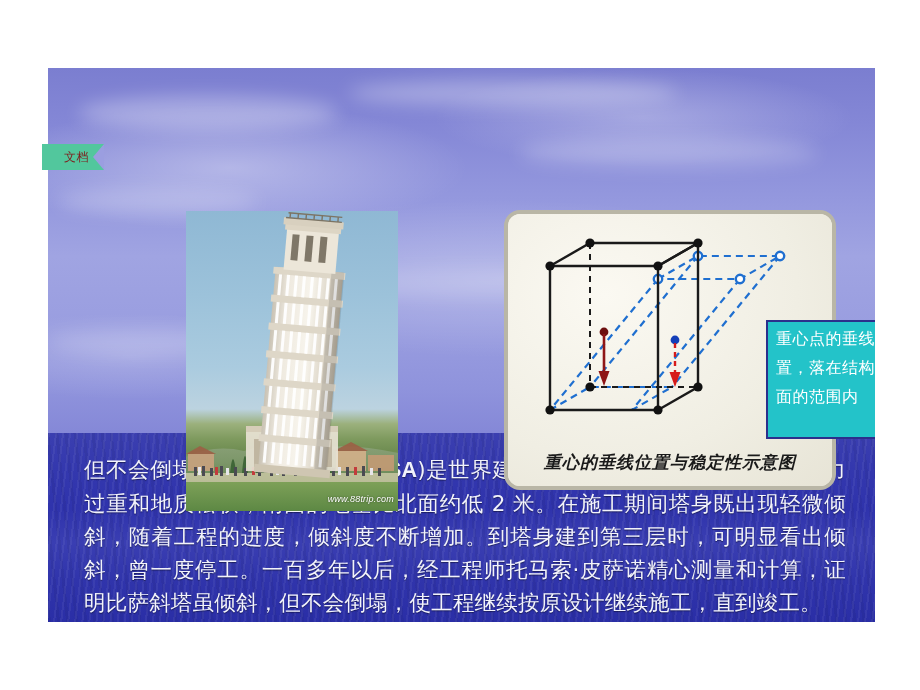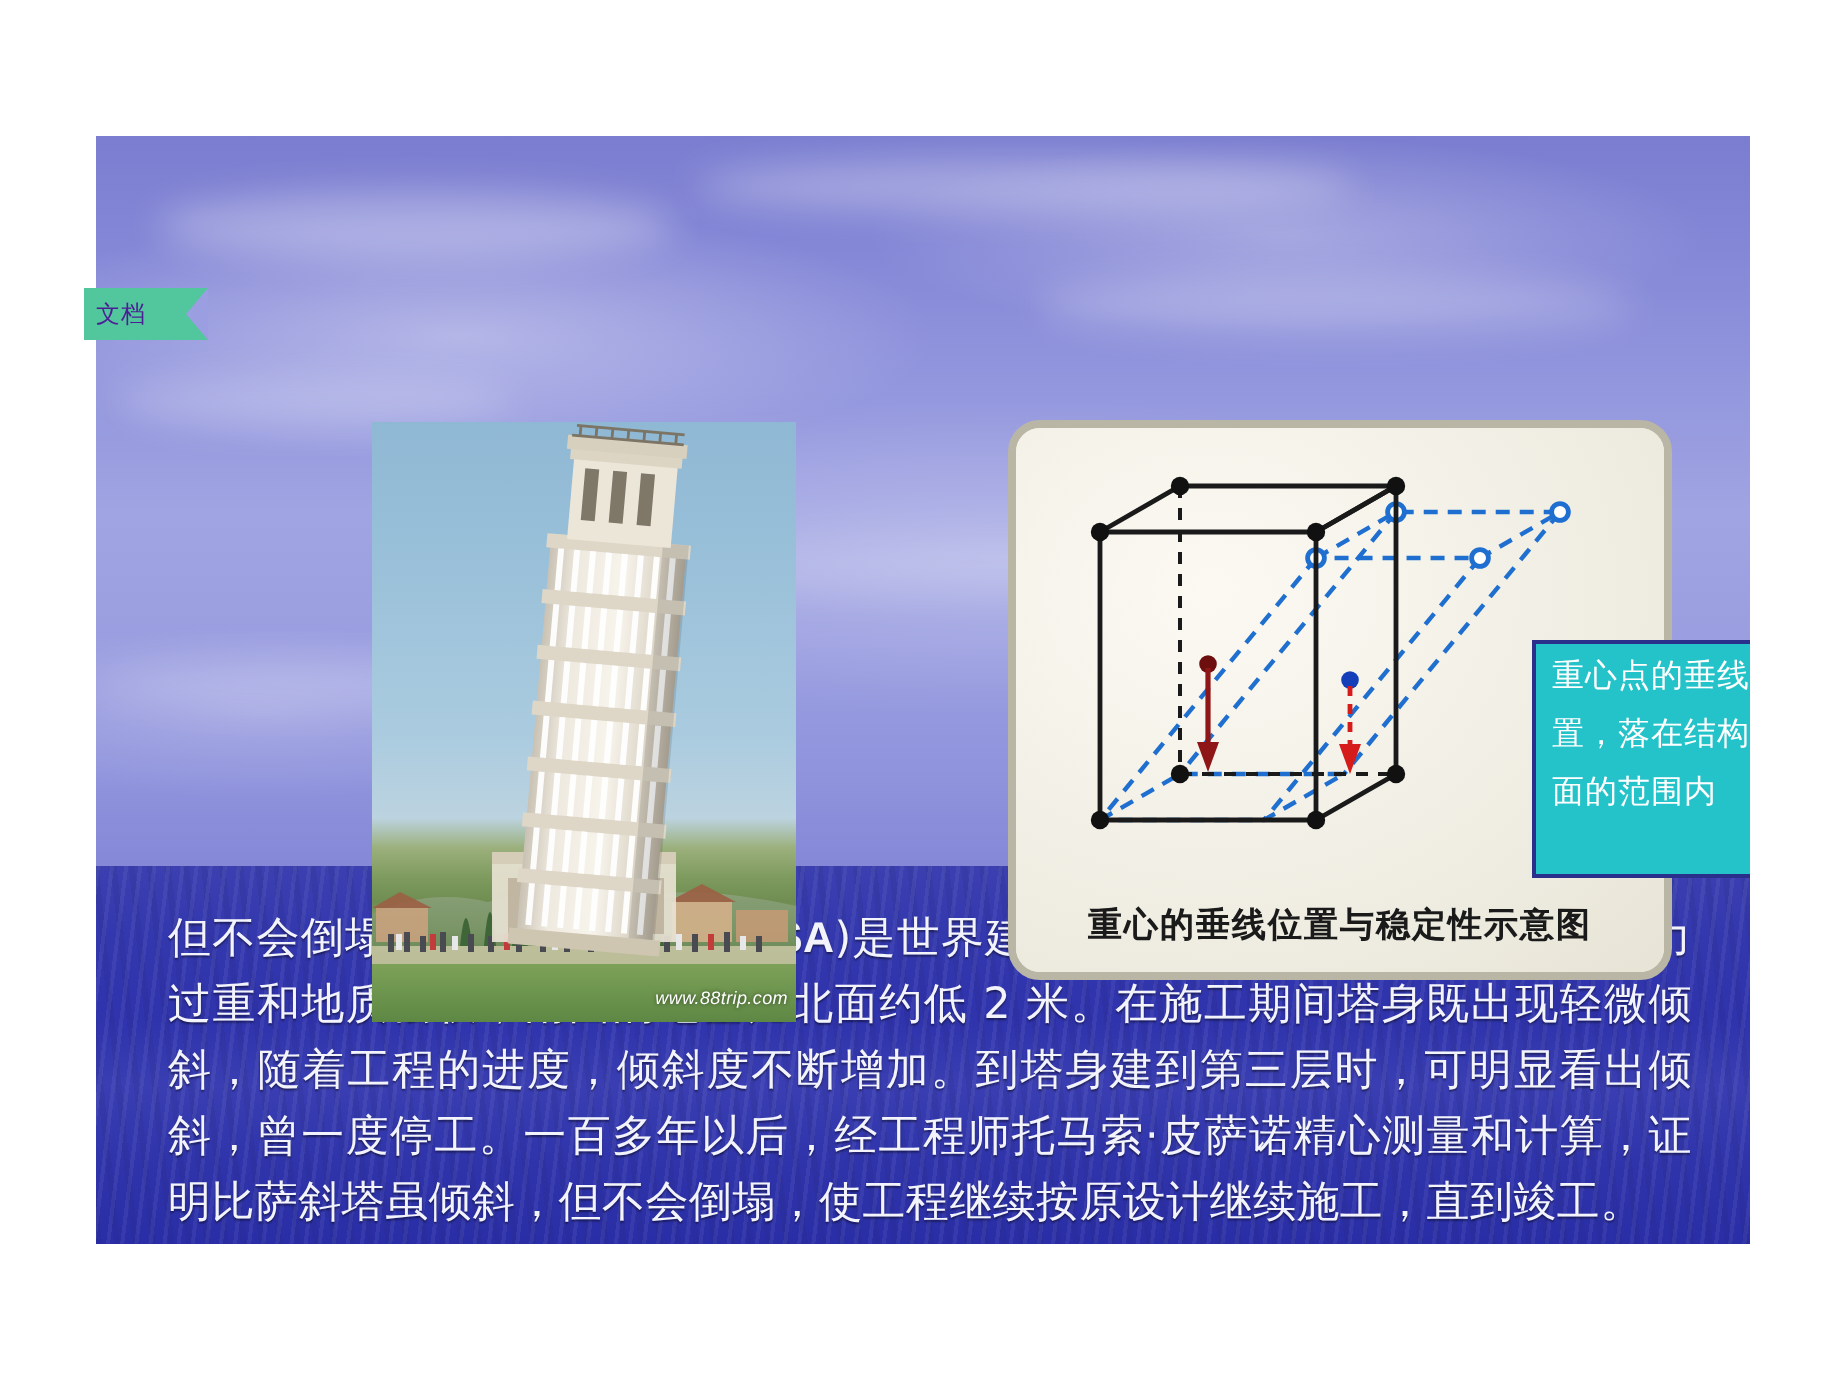--- a/index.html
+++ b/index.html
@@ -44,25 +44,25 @@
     border-radius: 50%;
     pointer-events: none;
   }
 
   
   #tag {
     position: absolute;
     left: 42px; top: 144px;
     width: 62px; height: 26px;
     background: #52c79d;
-    color: #4c1d95;
+    color: #7f1d1d;
     font-size: 12px;
     line-height: 26px;
     text-align: left;
-    padding-left: 6px;
+    padding-left: 22px;
     letter-spacing: .5px;
     z-index: 6;
   }
   #tag::after {
     content: "";
     position: absolute;
     right: 0; top: 0;
     border-top: 13px solid transparent;
     border-bottom: 13px solid transparent;
     border-right: 11px solid #9b9ee0;
@@ -111,20 +111,21 @@
   }
   #diagram-caption {
     position: absolute;
     left: 0; right: 0; bottom: 12px;
     text-align: center;
     font-size: 17px;
     font-weight: bold;
     color: #1a1a1a;
     letter-spacing: 1px;
     font-family: "DejaVu Serif", "Liberation Serif", serif;
+    font-style: italic;
   }
 
   
   #callout {
     position: absolute;
     left: 718px; top: 252px;
     width: 139px; height: 119px;
     background: #23c3c9;
     border: 2px solid #2b2f8c;
     color: #ffffff;

